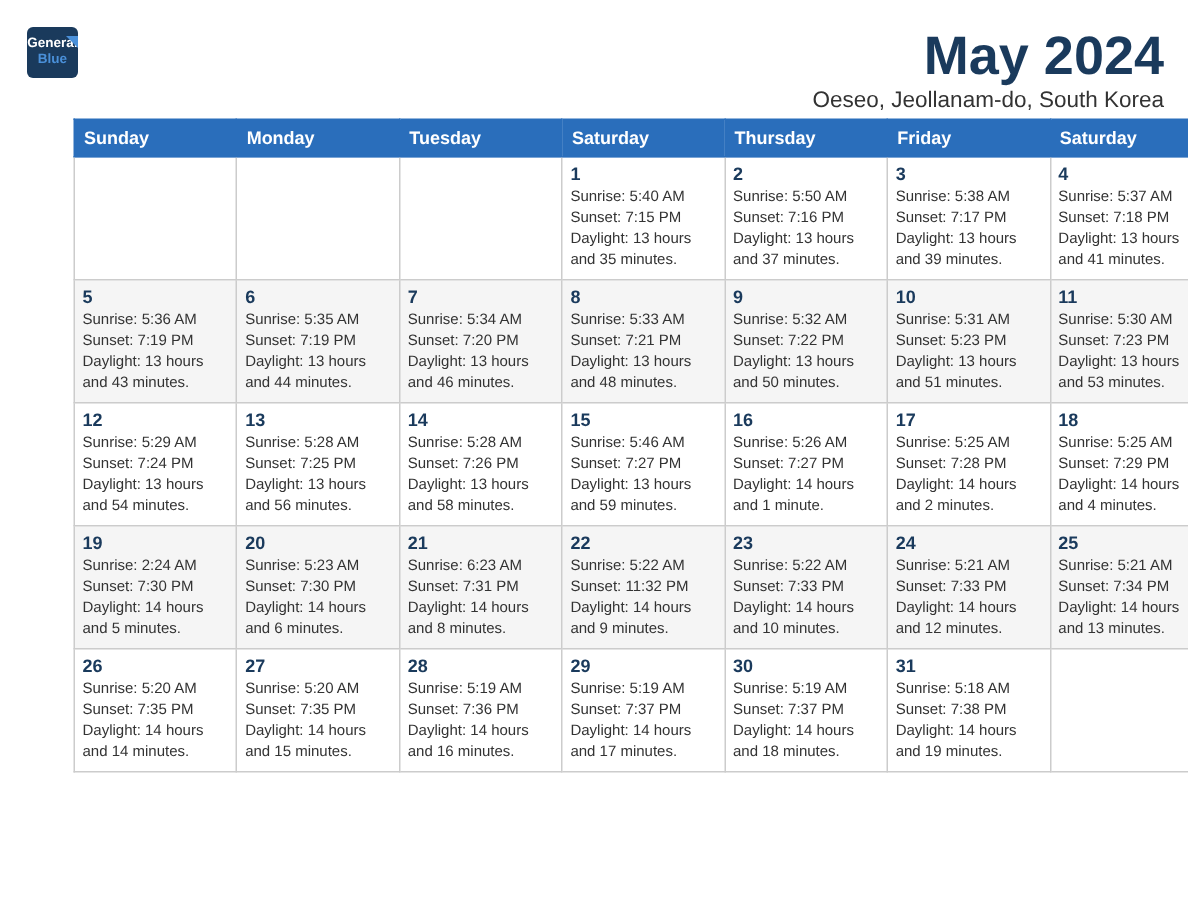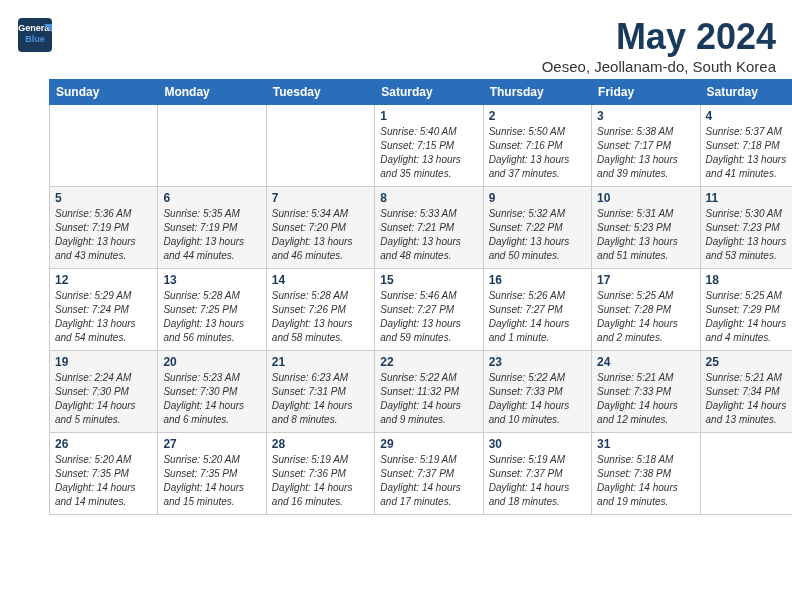--- a/index.html
+++ b/index.html
@@ -66,21 +66,20 @@
       font-weight: bold;
       font-size: 12px;
       color: #1a3a5c;
       display: block;
       margin-bottom: 2px;
     }
     .day-info {
       font-size: 10px;
       color: #333;
       line-height: 1.4;
-      font-style: italic;
     }
     .empty-cell {
       background: #fff;
     }
   </style>
 </head>
 <body>
 
 <div class="header-area">
   <div class="logo">

